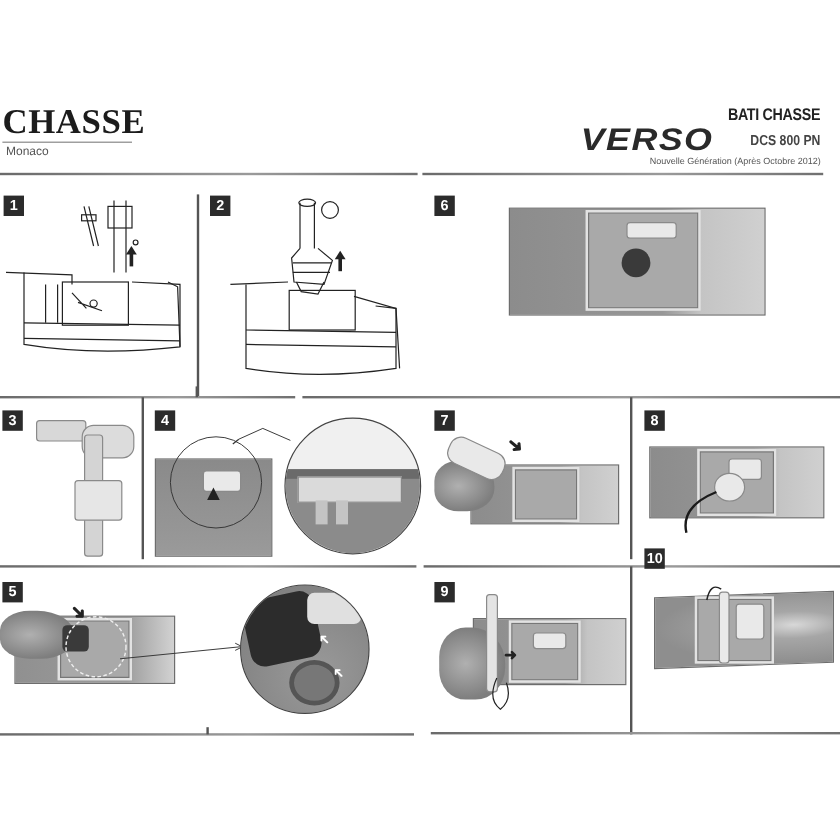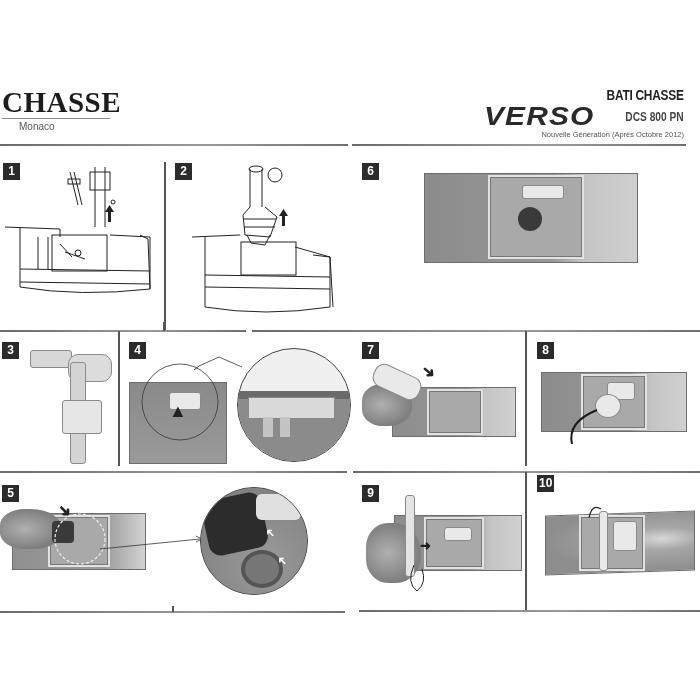--- a/index.html
+++ b/index.html
@@ -2,21 +2,21 @@
 <html><head>
 <meta charset="utf-8">
 <style>
   html, body { margin:0; padding:0; background:#ffffff; }
   body { width:700px; height:700px; position:relative; overflow:hidden; font-family:"Liberation Sans", sans-serif; color:#1a1a1a; }
   .abs { position:absolute; }
   .hline { position:absolute; height:2px; background:linear-gradient(90deg,#6a6a6a,#8c8c8c 40%,#9a9a9a 60%,#707070); }
   .vline { position:absolute; width:1.5px; background:#555; }
   .brand { left:2px; top:86px; font-family:"Liberation Serif", serif; font-weight:bold; font-size:29px; letter-spacing:0.5px; color:#1c1c1c; }
   .brand-rule { left:2px; top:118px; width:108px; height:1px; background:#888; }
-  .brand-sub { left:19px; top:121px; font-size:10px; color:#555;text-align:center; }
+  .brand-sub { left:5px; top:121px; font-size:10px; color:#555;text-align:center; }
   .bati { right:16px; top:87px; font-family:"Liberation Sans", sans-serif; font-weight:bold; font-size:14px; letter-spacing:-0.3px; transform:scaleX(0.85); transform-origin:right; color:#222; }
   .verso { left:484px; top:101px; font-family:"Liberation Sans", sans-serif; font-style:italic; font-weight:bold; font-size:26px; letter-spacing:1px; color:#2a2a2a; transform:scaleX(1.15); transform-origin:left; }
   .model { right:16px; top:110px; font-weight:bold; font-size:12px; color:#444; transform:scaleX(0.85); transform-origin:right; }
   .gen { right:16px; top:130px; font-size:7.5px; color:#555; }
   .badge { position:absolute; background:#2b2b2b; color:#fff; font-weight:bold; font-size:12px; line-height:17px; height:17px; min-width:17px; text-align:center; padding:0 2px; box-sizing:border-box; font-family:"Liberation Sans", sans-serif; }
   .panel { position:absolute; }
   .photo-slab { position:absolute; background:linear-gradient(180deg,#9f9f9f,#8d8d8d); border:1px solid #6d6d6d; }
   .photo-slab.light { background:linear-gradient(90deg,#8c8c8c 0%,#979797 60%,#c4c4c4 75%,#d0d0d0 100%); }
   .photo-box { position:absolute; background:#a9a9a9; border:2px solid #e2e2e2; box-shadow: inset 0 0 0 1px #777; }
   .hand { position:absolute; background:radial-gradient(ellipse at 40% 50%, #b0b0b0, #7e7e7e 70%); border-radius:40% 50% 45% 40%; }
@@ -189,21 +189,21 @@
   <div class="photo-box" style="left:72px;top:44px;width:56px;height:48px;"></div>
   <div class="hand" style="left:14px;top:50px;width:55px;height:60px;"></div>
   <div class="whitepart" style="left:53px;top:22px;width:8px;height:80px;background:#e4e4e4;"></div>
   <div class="whitepart" style="left:92px;top:54px;width:26px;height:12px;"></div>
   <div class="arrow" style="left:68px;top:66px;font-size:13px;">➜</div>
   <svg width="173" height="137">
     <path d="M62 92 Q54 110 65 118 Q75 110 70 96" fill="none" stroke="#222" stroke-width="1"></path>
   </svg>
 </div>
 
-<div class="panel" style="left:527px;top:463px;width:173px;height:145px;">
+<div class="panel" style="left:527px;top:445px;width:173px;height:145px;">
   <div class="badge" style="left:10px;top:12px;">10</div>
   <div class="photo-slab" style="left:18px;top:50px;width:148px;height:58px;background:radial-gradient(ellipse at 78% 45%,#d8d8d8 0%,#a6a6a6 25%,#8e8e8e 70%);transform:skewY(-2deg);"></div>
   <div class="photo-box" style="left:52px;top:52px;width:62px;height:52px;"></div>
   <div class="whitepart" style="left:72px;top:48px;width:7px;height:58px;"></div>
   <div class="whitepart" style="left:86px;top:58px;width:22px;height:28px;"></div>
   <svg width="173" height="137">
     <path d="M62 55 Q65 40 74 46" fill="none" stroke="#222" stroke-width="1.2"></path>
   </svg>
 </div>
 

